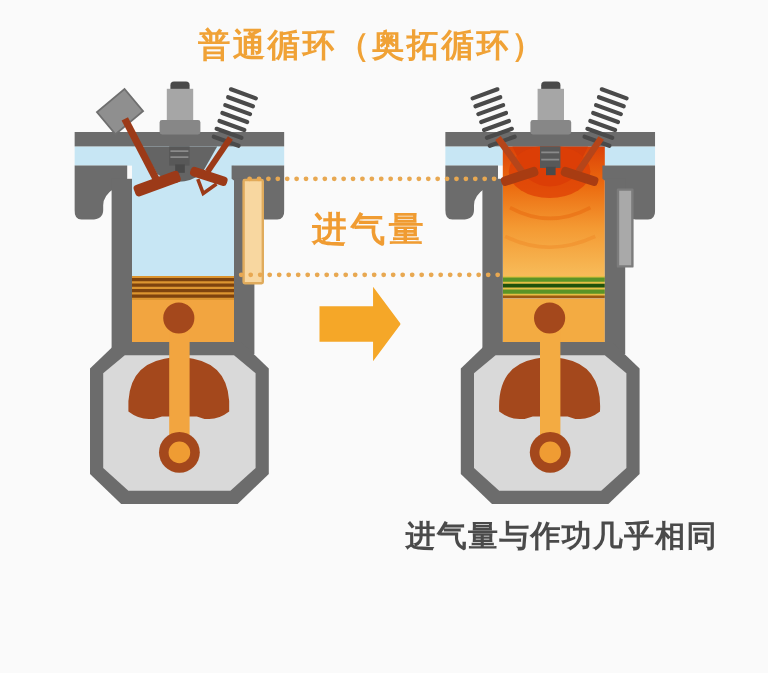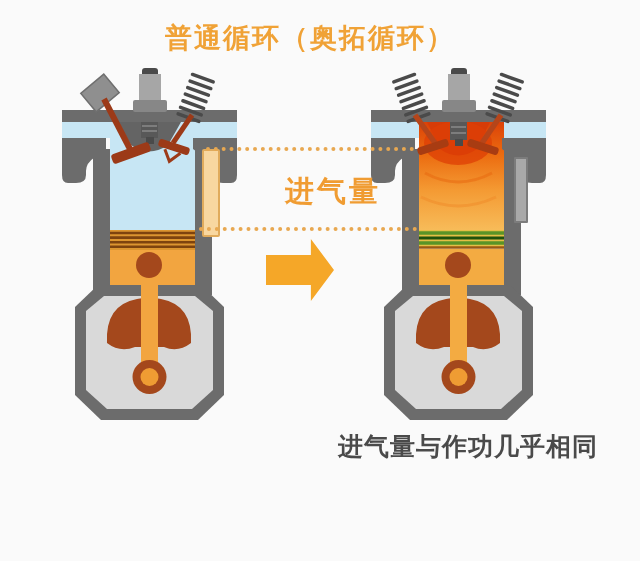--- a/index.html
+++ b/index.html
@@ -35,21 +35,21 @@
     z-index:2;
   }
   .expansion-bar{
     position:absolute;left:514px;top:157px;width:10px;height:62px;
     background:#a9a9a9;border:2px solid #7c7c7c;border-radius:1px;
     z-index:2;
   }
   .intake-label{
     position:absolute;left:260px;top:172px;
     font-size:29px;font-weight:bold;letter-spacing:3px;
-    color:#f09c32;z-index:4;white-space:nowrap;margin-left:25px;
+    color:#f09c32;z-index:4;white-space:nowrap;
   }
   .expansion-label{
     position:absolute;left:527px;top:162px;
     font-size:28px;font-weight:bold;letter-spacing:6px;
     color:#575757;z-index:4;white-space:nowrap;
   }
   .caption{
     position:absolute;left:338px;top:430px;
     font-size:25px;font-weight:bold;letter-spacing:1px;
     color:#4a4a4a;z-index:4;white-space:nowrap;

